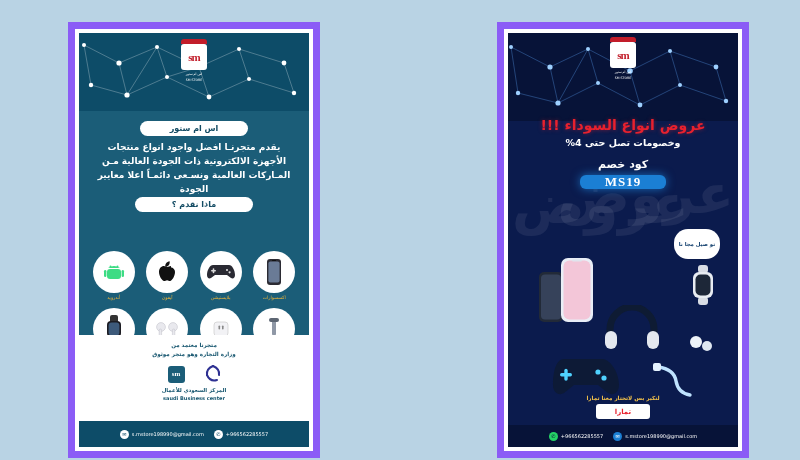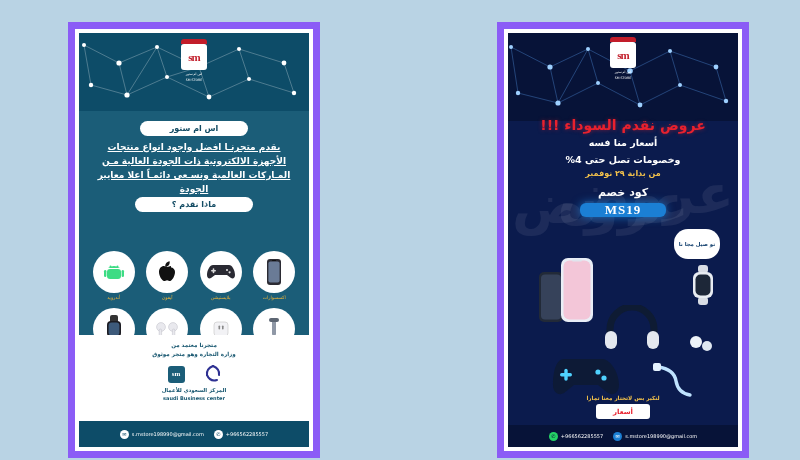--- a/index.html
+++ b/index.html
@@ -50,21 +50,20 @@
   
   .pill{
     margin:0 auto;background:#ffffff;border-radius:20px;
     color:#134b63;text-align:center;font-weight:bold;
     padding:3px 0;font-size:8px;
   }
   .headline{
     color:#ffffff;text-align:center;font-weight:bold;
     font-size:9px;line-height:1.55;padding:0 12px;margin-top:5px;
     direction:rtl;
-    text-decoration:underline;
   }
   .grid{
     position:absolute;left:10px;right:10px;top:218px;
     display:grid;grid-template-columns:repeat(4,1fr);
     grid-row-gap:8px;grid-column-gap:4px;
   }
   .cell{text-align:center;}
   .disc{
     width:42px;height:42px;border-radius:50%;
     background:#ffffff;margin:0 auto;
@@ -390,26 +389,24 @@
           <div class="logo-sub">اس ام ستور</div>
           <div class="logo-sub">SM STORE</div>
         </div>
       </div>
 
       <div class="ghost" style="left:4px;top:140px;">عروض</div>
       <div class="ghost" style="right:4px;top:130px;">عروض</div>
 
       <div style="position:absolute;left:0;right:0;top:80px;">
         <div class="title-red">
-          <span>عروض نقدم السوداء</span>
+          <span>عروض انواع السوداء</span>
           <span>!!!</span>
         </div>
-        <div class="sub-w">أسعار منا فسه</div>
         <div class="sub-w">وخصومات تصل حتى 4%</div>
-        <div class="sub-y">من بداية ٢٩ نوفمبر</div>
         <div class="code-label">كود خصم</div>
         <div class="code-box">MS19</div>
       </div>
 
       <div class="bubble">تو صيل مجا نا</div>
 
       <div class="prod" style="left:30px;top:238px;">
         <svg width="26" height="52" viewBox="0 0 26 52">
             <rect x="1" y="1" width="24" height="50" rx="5" fill="#222a38"></rect>
             <rect x="3" y="3.5" width="20" height="45" rx="4" fill="#36425a"></rect>
@@ -453,21 +450,21 @@
           </svg>
       </div>
       <div class="prod" style="right:24px;top:300px;">
         <svg width="26" height="22" viewBox="0 0 26 22">
             <circle cx="8" cy="9" r="6" fill="#eef3f9"></circle>
             <circle cx="19" cy="13" r="5" fill="#dfe7f0"></circle>
           </svg>
       </div>
 
       <div class="bottom-note">لنكبر بس لاتحتار معنا تمارا</div>
-      <div class="tamara">أسعار</div>
+      <div class="tamara">تمارا</div>
 
       <div class="contactbar-dark">
         <div class="contact">
           <span class="cico cico-g">✆</span>
           <span>+966562285557</span>
         </div>
         <div class="contact">
           <span class="cico cico-b">✉</span>
           <span>s.mstore198990@gmail.com</span>
         </div>

